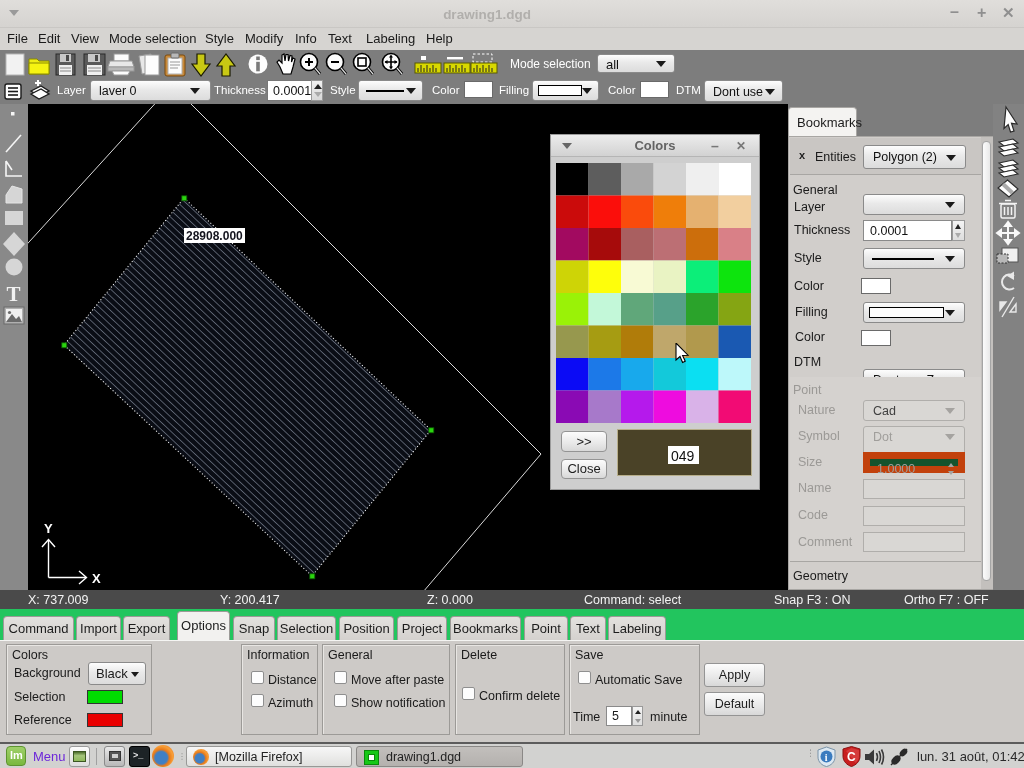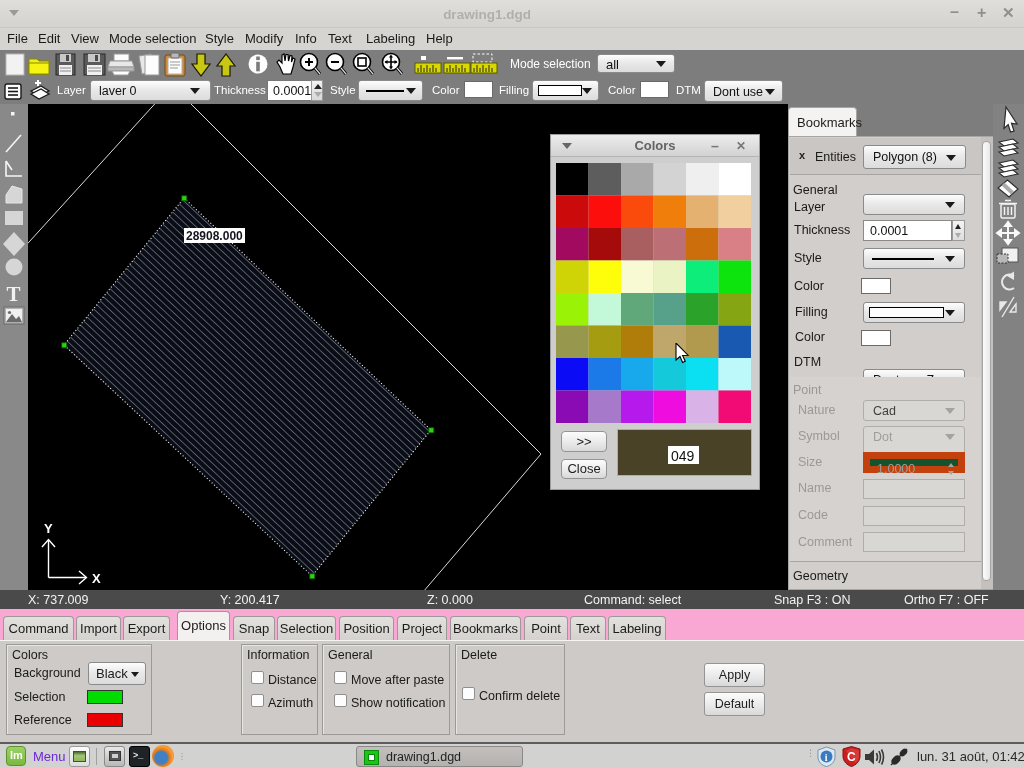--- a/index.html
+++ b/index.html
@@ -358,21 +358,21 @@
  <div class="abs" style="left:0;top:3px;width:69px;height:30px;background:#f4f3f1;border:1px solid #a8a6a3;border-bottom:none;border-radius:4px 4px 0 0;color:#1c1c1c">
       <span style="position:absolute;left:8px;top:7px;font-size:13px">Bookmarks</span>
     </div>
 
  <div class="abs" style="left:0;top:32px;width:205px;height:454px;background:#d1cecb;border:1px solid #a8a6a3">
 
   <div class="abs" style="left:1px;top:1px;width:191px;height:37px;background:#c9c6c3;border-bottom:1px solid #a8a6a3">
     <span class="abs" style="left:9px;top:11px;font-weight:bold;font-size:11px;color:#222">x</span>
     <span class="abs" style="left:25px;top:12px;color:#1a1a1a">Entities</span>
     <div class="ddown" style="left:73px;top:7px;width:103px;height:24px">
-          <span style="position:absolute;left:9px;top:4px;color:#111">Polygon (8)</span>
+          <span style="position:absolute;left:9px;top:4px;color:#111">Polygon (2)</span>
           <span class="ddarrow" style="right:9px;top:9px"></span>
         </div>
   </div>
   <span class="abs" style="left:4px;top:46px;color:#1a1a1a">General</span>
   <span class="abs" style="left:5px;top:63px;color:#1a1a1a">Layer</span>
   <div class="ddown" style="left:74px;top:57px;width:102px;height:21px">
         <span class="ddarrow" style="right:9px;top:7px"></span>
       </div>
   <span class="abs" style="left:5px;top:86px;color:#1a1a1a">Thickness</span>
   <div class="abs" style="left:74px;top:83px;width:89px;height:21px;background:#fff;border:1px solid #8a8a8a">
@@ -486,21 +486,21 @@
 
 <div class="abs" id="statusbar" style="left:0;top:590px;width:1024px;height:19px;background:#4a4a4a;color:#f2f2f2;font-size:12.5px">
  <span class="abs" style="left:28px;top:3px">X: 737.009</span>
  <span class="abs" style="left:220px;top:3px">Y: 200.417</span>
  <span class="abs" style="left:427px;top:3px">Z: 0.000</span>
  <span class="abs" style="left:584px;top:3px">Command: select</span>
  <span class="abs" style="left:774px;top:3px">Snap F3 : ON</span>
  <span class="abs" style="left:904px;top:3px">Ortho F7 : OFF</span>
 </div>
 
-<div class="abs" id="tabbar" style="left:0;top:609px;width:1024px;height:31px;background:#f9a8d4;font-size:13px;color:#1c1c1c">
+<div class="abs" id="tabbar" style="left:0;top:609px;width:1024px;height:31px;background:#22c55e;font-size:13px;color:#1c1c1c">
  <div class="abs tab" style="left:3px;top:7px;width:71px">Command</div>
  <div class="abs tab" style="left:76px;top:7px;width:45px">Import</div>
  <div class="abs tab" style="left:123px;top:7px;width:47px">Export</div>
  <div class="abs tabactive" style="left:177px;top:2px;width:53px">Options</div>
  <div class="abs tab" style="left:233px;top:7px;width:42px">Snap</div>
  <div class="abs tab" style="left:277px;top:7px;width:59px">Selection</div>
  <div class="abs tab" style="left:339px;top:7px;width:55px">Position</div>
  <div class="abs tab" style="left:397px;top:7px;width:50px">Project</div>
  <div class="abs tab" style="left:450px;top:7px;width:71px">Bookmarks</div>
  <div class="abs tab" style="left:524px;top:7px;width:44px">Point</div>
@@ -539,20 +539,34 @@
   <span class="cb" style="left:11px;top:49px"></span>
       <span class="abs" style="left:28px;top:51px">Show notification</span>
  </div>
 
  <div class="gbox" style="left:455px;top:3px;width:110px;height:91px">
   <span class="glabel">Delete</span>
   <span class="cb" style="left:6px;top:42px"></span>
       <span class="abs" style="left:23px;top:44px">Confirm delete</span>
  </div>
 
+ <div class="gbox" style="left:569px;top:3px;width:131px;height:91px">
+  <span class="glabel">Save</span>
+  <span class="cb" style="left:8px;top:26px"></span>
+      <span class="abs" style="left:25px;top:28px">Automatic Save</span>
+  <span class="abs" style="left:3px;top:65px">Time</span>
+  <div class="abs" style="left:36px;top:61px;width:26px;height:20px;background:#fff;border:1px solid #8a8a8a">
+        <span style="position:absolute;left:5px;top:2px">5</span>
+      </div>
+  <div class="abs" style="left:62px;top:61px;width:11px;height:20px;background:linear-gradient(#f4f4f4,#ddd);border:1px solid #999">
+    <span class="tri" style="position:absolute;left:1.5px;top:3px;border-left:3px solid transparent;border-right:3px solid transparent;border-bottom:4px solid #222"></span>
+    <span class="tri" style="position:absolute;left:1.5px;top:12px;border-left:3px solid transparent;border-right:3px solid transparent;border-top:4px solid #999"></span>
+  </div>
+  <span class="abs" style="left:80px;top:65px">minute</span>
+ </div>
  <div class="btn" style="left:704px;top:22px;width:61px;height:24px"><span style="position:relative;top:4px">Apply</span></div>
  <div class="btn" style="left:704px;top:51px;width:61px;height:24px"><span style="position:relative;top:4px">Default</span></div>
 </div>
 
 <div class="abs" id="taskbar" style="left:0;top:742px;width:1024px;height:26px;background:#d2d2d0;border-top:2px solid #5c5c5c;font-size:13px;color:#222">
 
  <div class="abs" style="left:6px;top:2px;width:20px;height:20px;background:linear-gradient(#9fd06a,#7ab83e);border:1px solid #5d9430;border-radius:4px">
    <span style="position:absolute;left:3px;top:2px;color:#fff;font-weight:bold;font-size:11px">lm</span>
  </div>
  <span class="abs" style="left:33px;top:5px;color:#6d28d9">Menu</span>
@@ -570,20 +584,24 @@
 
  <div class="abs" style="left:129px;top:2px;width:21px;height:21px;background:#1d2326;border:1px solid #000;border-radius:3px">
    <span style="position:absolute;left:3px;top:3px;color:#e8e8e8;font-size:9px;font-weight:bold">&gt;_</span>
  </div>
 
  <div class="abs" style="left:152px;top:1px;width:22px;height:22px;border-radius:4px;background:transparent">
    <div style="position:absolute;left:0;top:0;width:22px;height:22px;border-radius:50%;background:radial-gradient(circle at 42% 58%,#3f7fc4 0 34%,#e87a1a 46%,#f79f38 65%,#e86312 100%)"></div>
  </div>
  <span class="abs" style="left:178px;top:8px;color:#888;font-size:8px">⋮</span>
 
+ <div class="abs" style="left:186px;top:2px;width:166px;height:21px;background:linear-gradient(#f7f7f7,#e0e0de);border:1px solid #989896;border-radius:3px">
+   <div style="position:absolute;left:6px;top:2px;width:16px;height:16px;border-radius:50%;background:radial-gradient(circle at 42% 58%,#3f7fc4 0 34%,#e87a1a 46%,#f79f38 65%,#e86312 100%)"></div>
+   <span style="position:absolute;left:28px;top:3px;font-size:12.5px">[Mozilla Firefox]</span>
+ </div>
  <div class="abs" style="left:356px;top:2px;width:167px;height:21px;background:linear-gradient(#c2bfbc,#b4b1ae);border:1px solid #8a8886;border-radius:3px">
    <div style="position:absolute;left:7px;top:3px;width:15px;height:15px;background:#17c817;border:1px solid #0a8a0a">
         <div style="position:absolute;left:3px;top:3px;width:7px;height:7px;background:#fff;border:1px solid #0a8a0a"></div>
       </div>
    <span style="position:absolute;left:29px;top:3px;font-size:12.5px">drawing1.dgd</span>
  </div>
 
  <span class="abs" style="left:806px;top:4px;color:#888;font-size:9px">⋮</span>
 
  <svg class="abs" style="left:816px;top:2px" width="21" height="21" viewBox="0 0 21 21">

